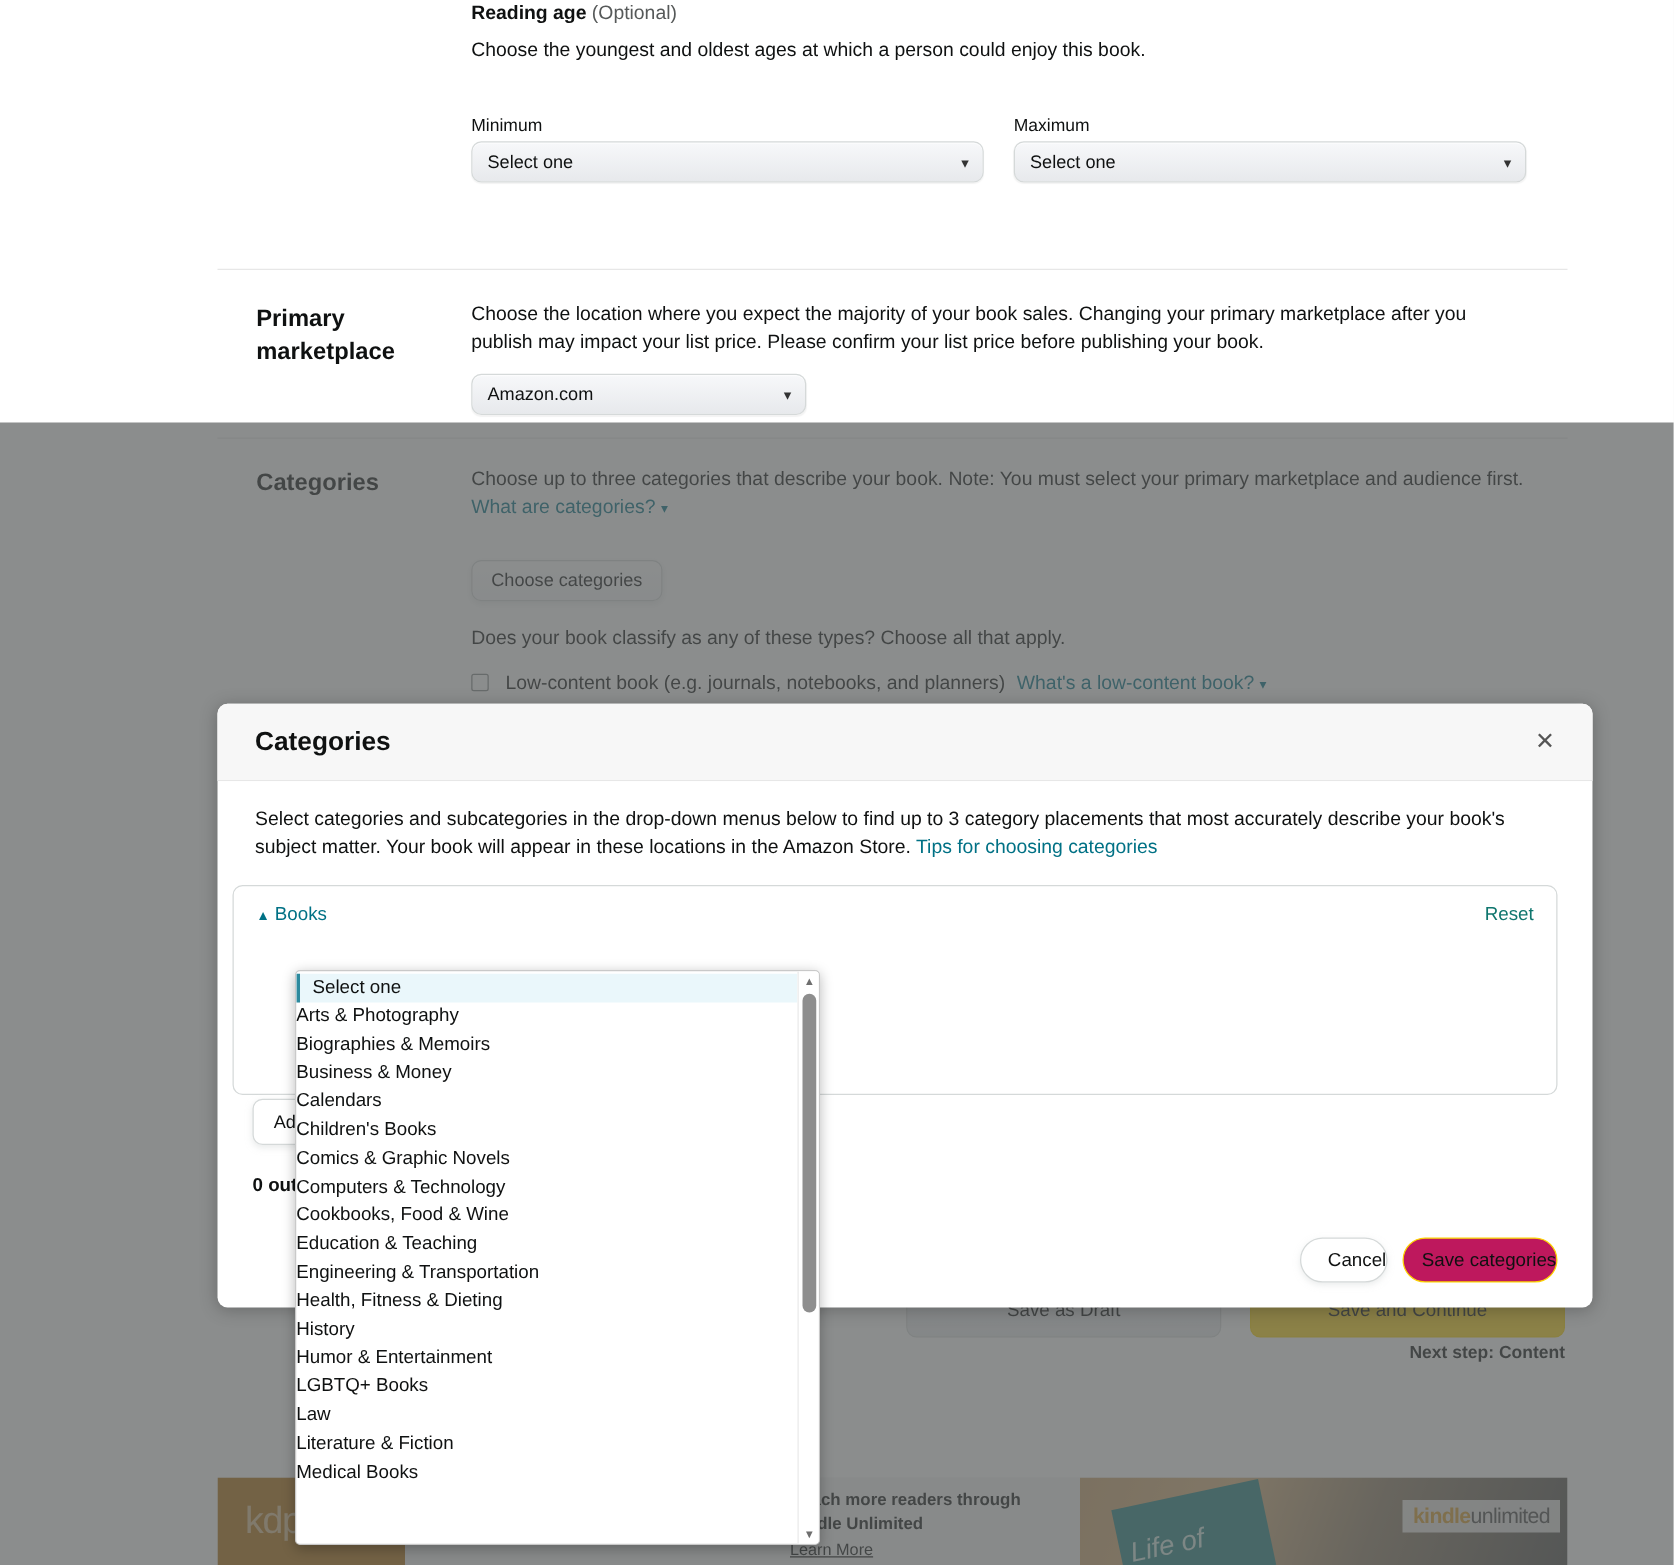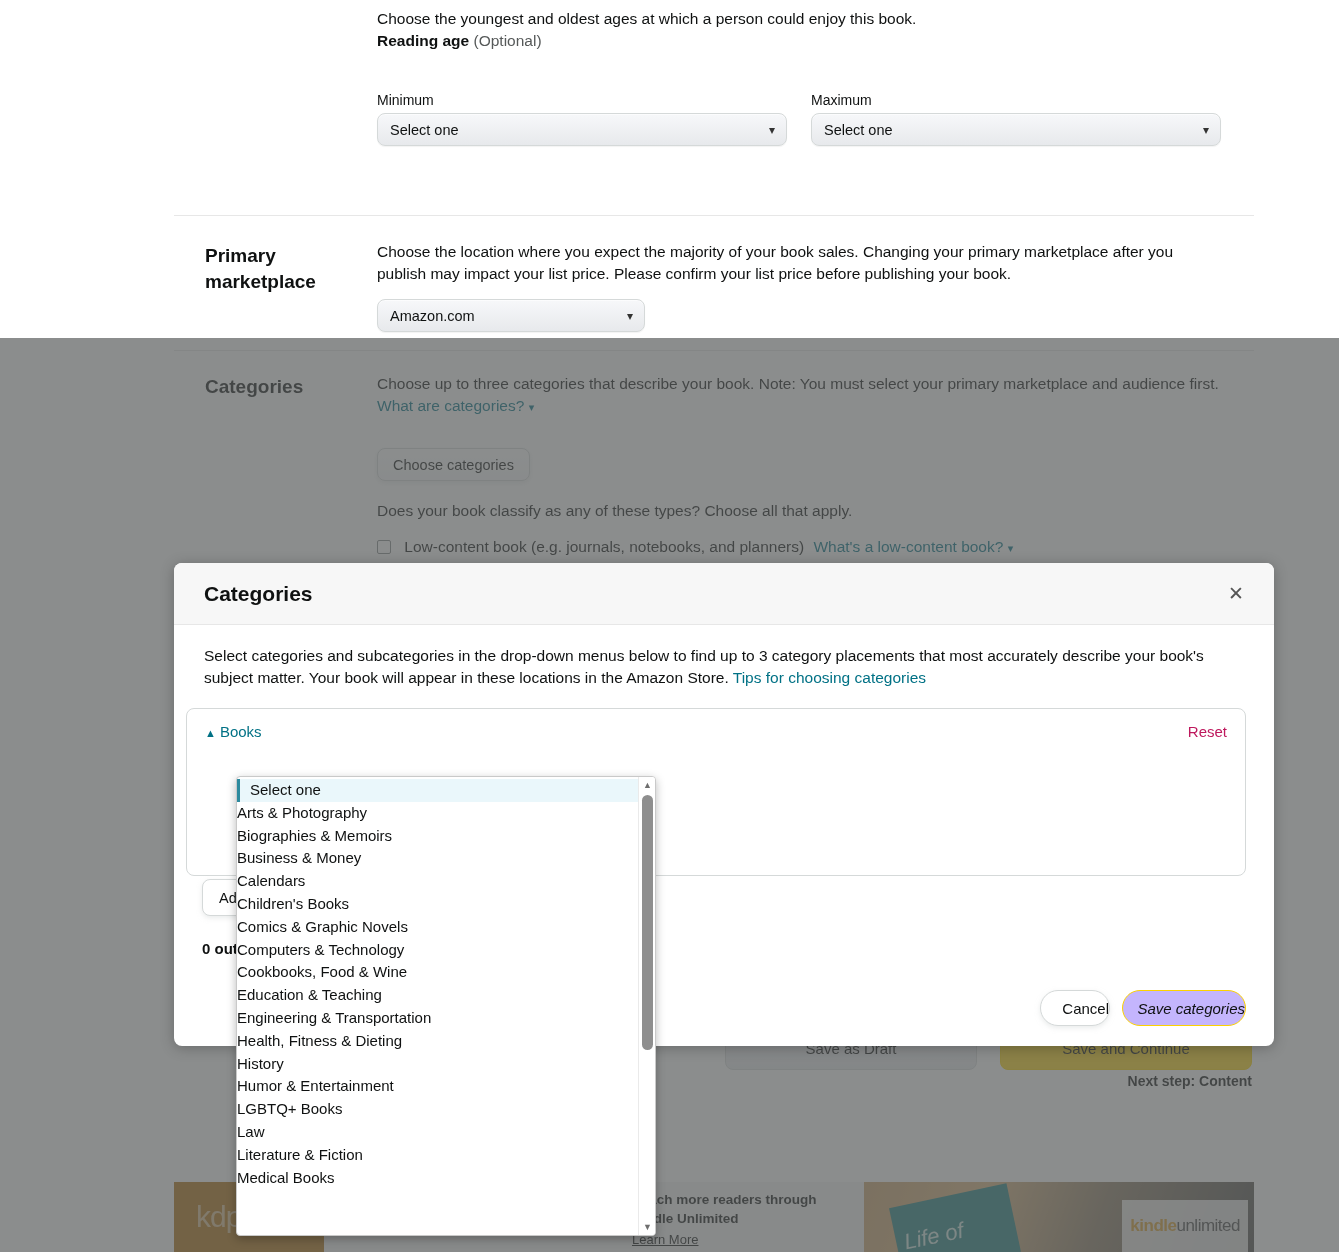--- a/index.html
+++ b/index.html
@@ -180,21 +180,21 @@
     transform: rotate(-12deg);
     color: #cfe9e4;
     font-size: 22px;
     font-style: italic;
     padding: 24px 0 0 8px;
   }
   #banner-art .kulogo {
     position: absolute;
     right: 6px; top: 18px;
     background: rgba(255,255,255,.82);
-    padding: 16px 8px;
+    padding: 3px 8px;
     font-size: 17px;
     letter-spacing: -.5px;
   }
   #banner-art .kulogo .k { color: #d89c2a; font-weight: bold; }
   #banner-art .kulogo .u { color: #444; }
 
   
   #overlay {
     position: absolute;
     left: 0; top: 338px;
@@ -248,21 +248,21 @@
     position: relative;
     height: 168px;
   }
   #cat-panel-head {
     display: flex;
     align-items: center;
     font-size: 15px;
   }
   #books-toggle { color: #007185; cursor: pointer; }
   #books-toggle .caret { font-size: 11px; margin-right: 4px; display:inline-block; }
-  #reset-link { margin-left: auto; color: #be185d; font-size: 15px; cursor: pointer; }
+  #reset-link { margin-left: auto; color: #0f766e; font-size: 15px; cursor: pointer; }
 
   #cat-cols { display: flex; margin-top: 16px; }
   .col-label {
     font-size: 14.5px;
     font-weight: bold;
     color: #0f1111;
     margin-bottom: 8px;
   }
   #col-category { width: 420px; }
   #col-placement { margin-left: 35px; width: 570px; }
@@ -318,24 +318,23 @@
   }
   #cancel-btn {
     width: 70px;
     background: #fff;
     border: 1px solid #d5d9d9;
     color: #0f1111;
     box-shadow: 0 2px 5px rgba(213,217,217,.5);
   }
   #save-categories-btn {
     width: 124px;
-    background: #c4b5fd;
+    background: #be185d;
     border: 1px solid #fcd200;
     color: #0f1111;
-    font-style: italic;
   }
 
   
   #dropdown {
     position: absolute;
     left: 236px; top: 776px;
     width: 420px; height: 460px;
     background: #ffffff;
     border: 1px solid #c9c9c9;
     border-radius: 4px;
@@ -388,25 +387,25 @@
     cursor: pointer;
   }
 </style>
 </head>
 <body>
 
 <div id="page">
 
   <div class="page-col card" style="top:0; height:208px; border-top:none;">
     <div style="position:absolute; left:203px; top:0px; width:860px;">
-      <div class="body-txt" style="margin-top:8px;">Choose the youngest and oldest ages at which a person could enjoy this book.</div>
       <div class="body-txt" style="margin-top:0;">
         <span style="font-weight:bold;">Reading age</span>
         <span class="muted">(Optional)</span>
       </div>
+      <div class="body-txt" style="margin-top:8px;">Choose the youngest and oldest ages at which a person could enjoy this book.</div>
 
       <div style="display:flex; margin-top:40px;">
         <div style="width:410px;">
           <div class="field-label">Minimum</div>
           <div class="select-box">
             <span>Select one</span>
             <span class="chev">▾</span>
           </div>
         </div>
         <div style="width:410px; margin-left:24px;">

